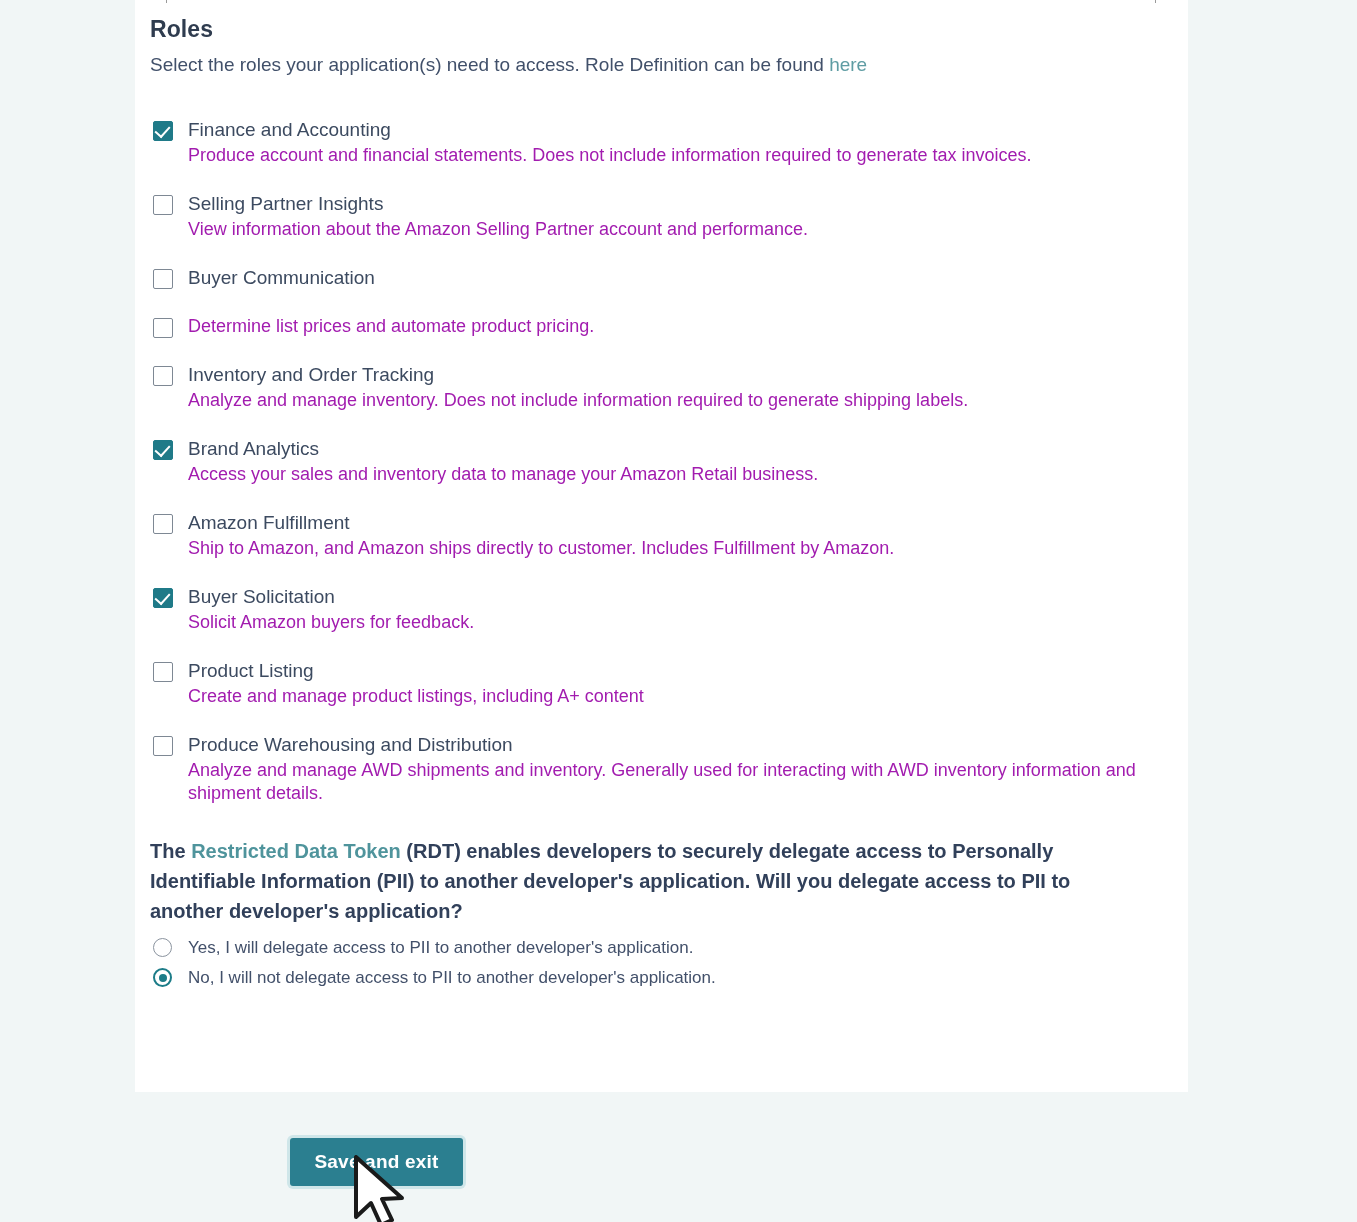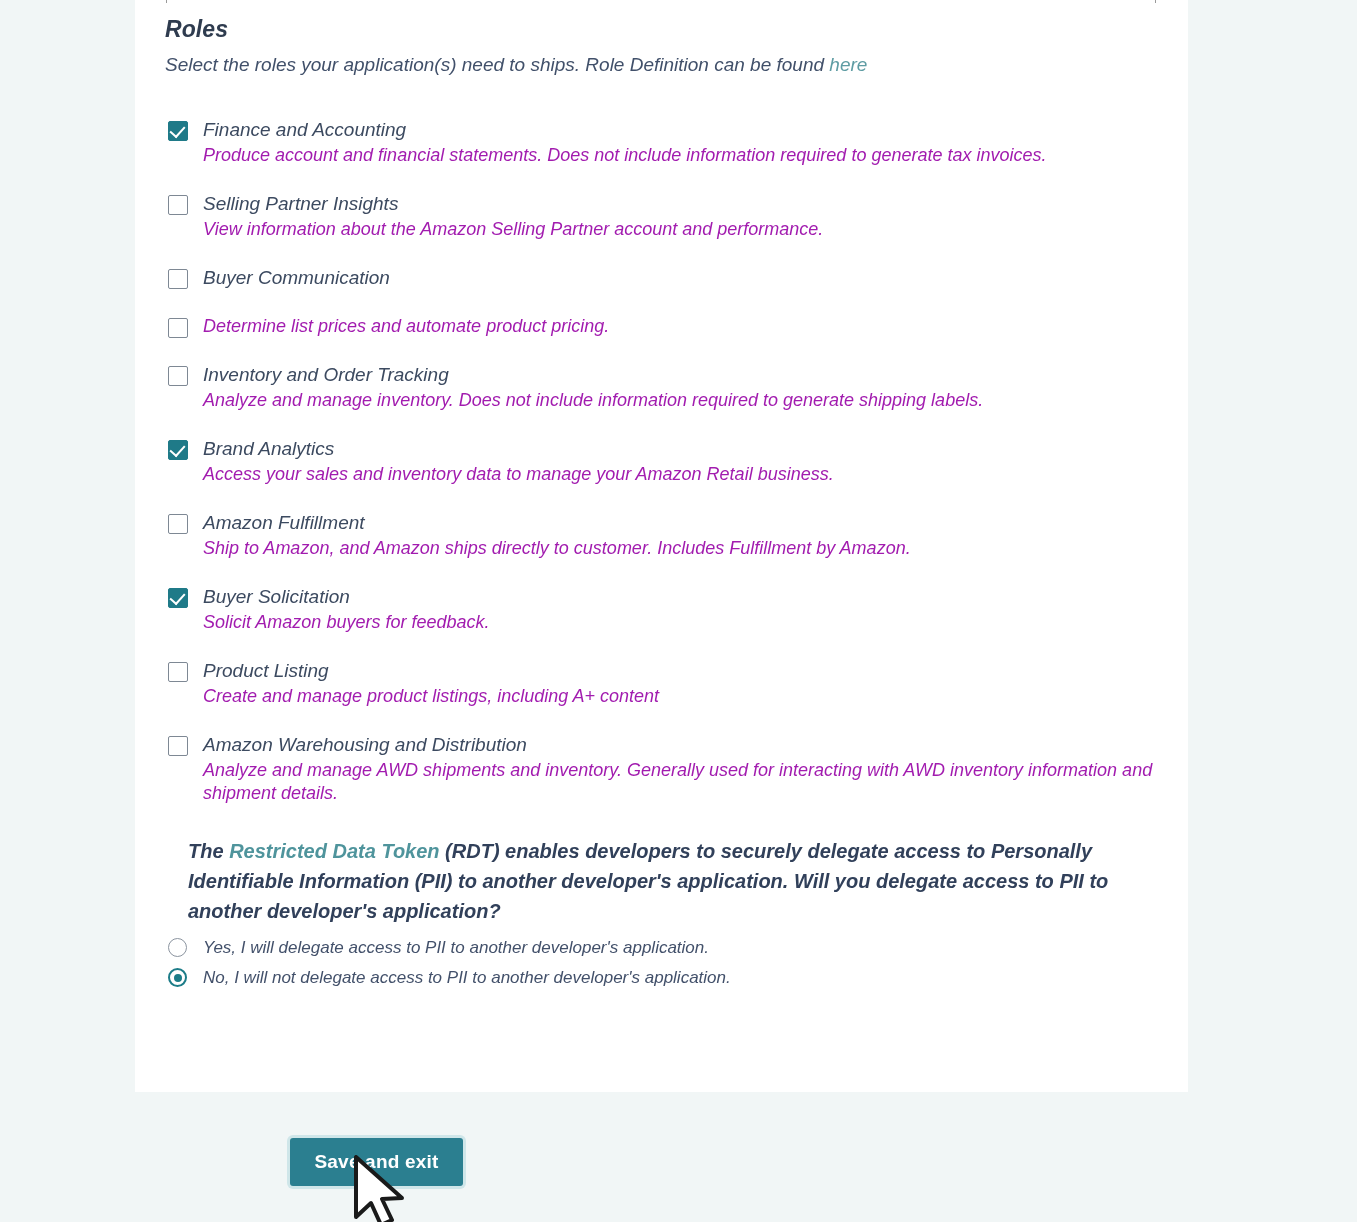--- a/index.html
+++ b/index.html
@@ -62,24 +62,23 @@
     font-family: "Liberation Sans", sans-serif;
     font-size: 15px;
     color: #2b3a4a;
     padding: 4px 9px;
     outline: none;
   }
 
   
   .card-body {
     position: absolute;
-    left: 30px;
+    left: 15px;
     top: 24px;
     width: 1000px;
-    font-style: italic;
   }
 
   h2.section-title {
     margin: 0;
     font-size: 23px;
     line-height: 30px;
     font-weight: bold;
     color: #2f3c4f;
     letter-spacing: .1px;
   }
@@ -153,21 +152,20 @@
   
   .rdt-block {
     margin-top: 31px;
   }
   .rdt-question {
     font-size: 20px;
     line-height: 30px;
     font-weight: bold;
     color: #31405a;
     max-width: 965px;
-    margin-left: 23px;
   }
   .rdt-question a.rdt-link {
     color: #4f949c;
     text-decoration: none;
     font-weight: bold;
   }
 
   .radio-list { margin-top: 9px; }
   .radio-row {
     position: relative;
@@ -259,21 +257,21 @@
   <div id="form-card">
 
     <div class="top-input-wrap">
       <input class="top-input" type="text" placeholder="" style="">
     </div>
 
     <div class="card-body">
 
       <h2 class="section-title">Roles</h2>
 
-      <p class="section-sub"><span>Select the roles your application(s) need to ships. Role Definition can be found </span><a class="here-link" href="#">here</a></p>
+      <p class="section-sub"><span>Select the roles your application(s) need to access. Role Definition can be found </span><a class="here-link" href="#">here</a></p>
 
       <div class="roles-list">
           <div class="role-row">
             <span class="cbox checked">
               <span class="tick"></span>
             </span>
             <div class="role-name">Finance and Accounting</div>
             <div class="role-desc">Produce account and financial statements. Does not include information required to generate tax invoices.</div>
           </div>
           <div class="role-row">
@@ -313,21 +311,21 @@
             <div class="role-name">Buyer Solicitation</div>
             <div class="role-desc">Solicit Amazon buyers for feedback.</div>
           </div>
           <div class="role-row">
             <span class="cbox"></span>
             <div class="role-name">Product Listing</div>
             <div class="role-desc">Create and manage product listings, including A+ content</div>
           </div>
           <div class="role-row">
             <span class="cbox"></span>
-            <div class="role-name">Amazon Warehousing and Distribution</div>
+            <div class="role-name">Produce Warehousing and Distribution</div>
             <div class="role-desc">Analyze and manage AWD shipments and inventory. Generally used for interacting with AWD inventory information and shipment details.</div>
           </div>
         </div>
 
       <div class="rdt-block">
         <div class="rdt-question"><span>The </span><a class="rdt-link" href="#">Restricted Data Token</a><span> (RDT) enables developers to securely delegate access to Personally Identifiable Information (PII) to another developer's application. Will you delegate access to PII to another developer's application?</span></div>
 
         <div class="radio-list">
             <div class="radio-row"><span class="rbox"></span><span class="radio-label">Yes, I will delegate access to PII to another developer's application.</span></div>
             <div class="radio-row"><span class="rbox selected">

